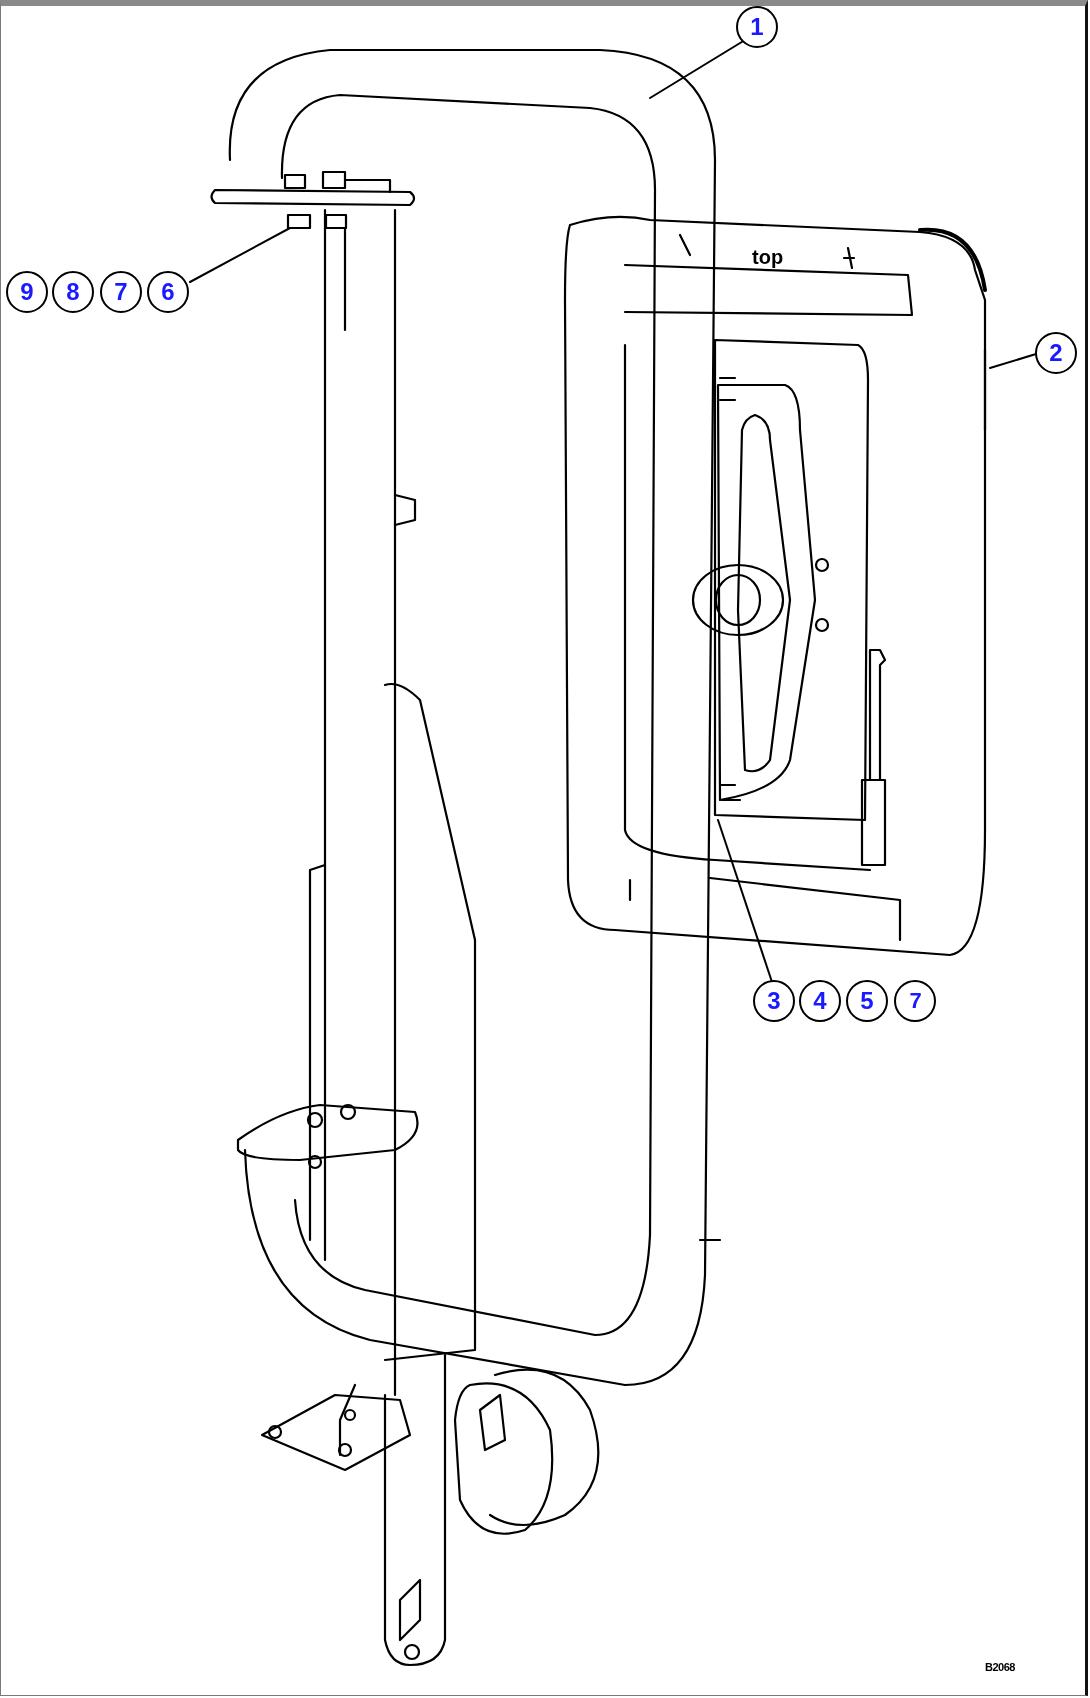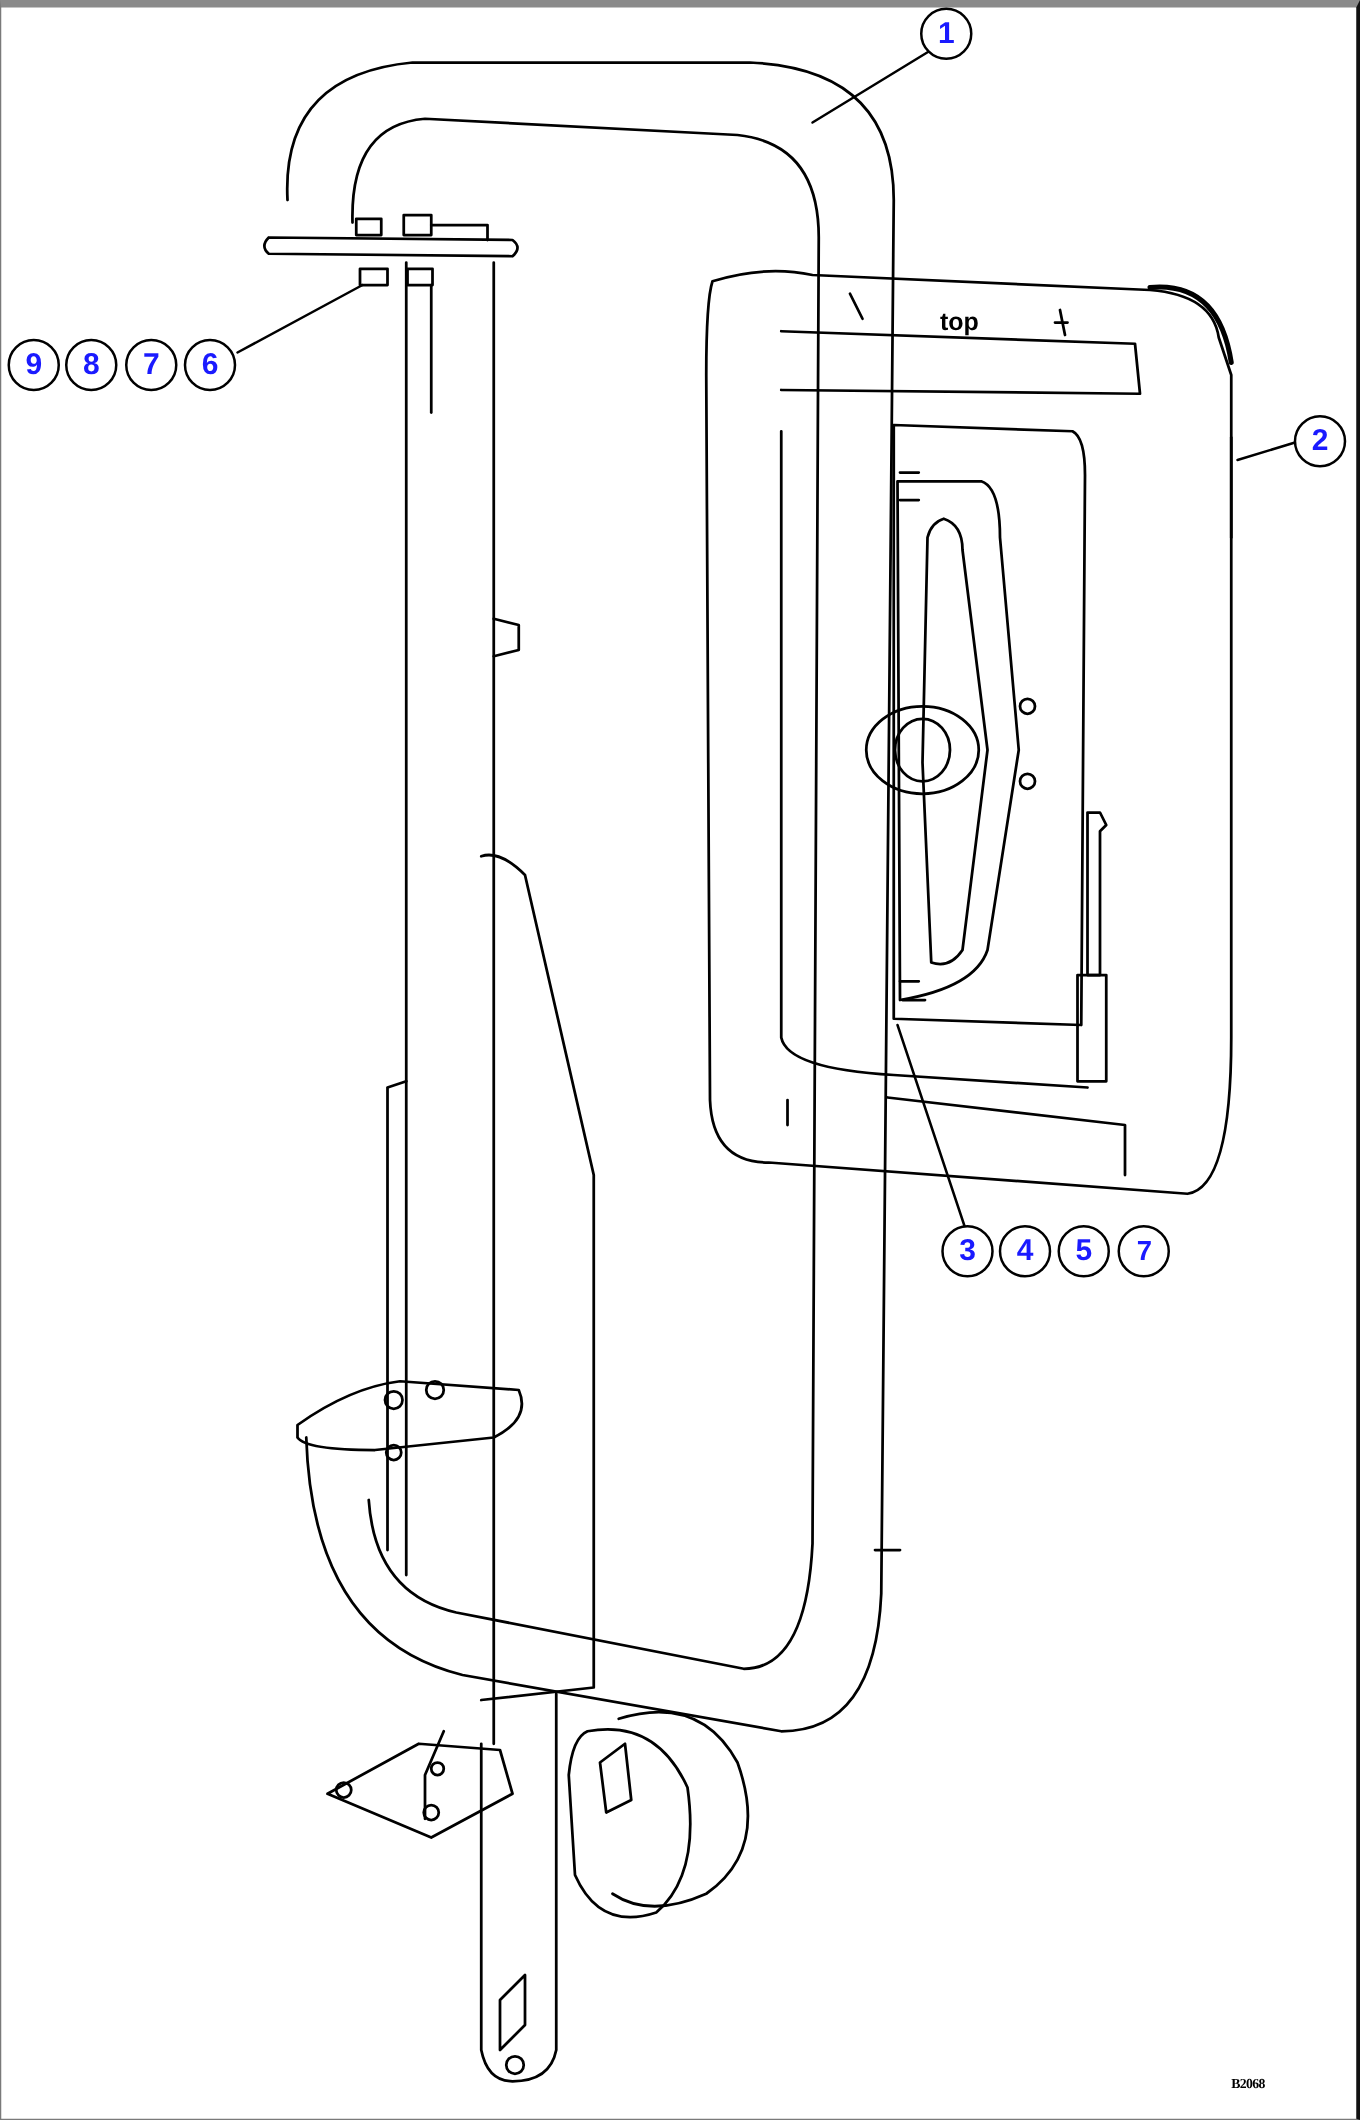--- a/index.html
+++ b/index.html
@@ -2,21 +2,21 @@
 <html><head>
 <meta charset="utf-8">
 <style>
   html, body { margin:0; padding:0; background:#ffffff; }
   body { width:1090px; height:1698px; position:relative; overflow:hidden; font-family:"Liberation Sans", sans-serif; }
   .frame { position:absolute; left:0; top:0; width:1088px; height:1696px; border:1px solid #7a7a7a; border-top:6px solid #8a8a8a; border-right:3px solid #111; box-sizing:border-box; }
   svg.drawing { position:absolute; left:0; top:0; }
   .callout { position:absolute; width:42px; height:42px; border:2.5px solid #000; border-radius:50%; background:#fff; box-sizing:border-box;
     display:flex; align-items:center; justify-content:center; color:#1a1aff; font-weight:bold; font-size:24px; font-family:"Liberation Sans", sans-serif; }
   .callout.two-digit { font-size:22px; letter-spacing:-1px; }
-  .fig-id { position:absolute; left:985px; top:1661px; font-size:11px; font-weight:bold; color:#000; font-family:Liberation Serif, serif; letter-spacing:-0.5px; }
+  .fig-id { position:absolute; left:985px; top:1661px; font-size:11px; font-weight:bold; color:#000; font-family:Liberation Sans, sans-serif; letter-spacing:-0.5px; }
 </style>
 </head>
 <body>
 
 <div class="frame"></div>
 
 <svg class="drawing" width="1090" height="1698" viewBox="0 0 1090 1698" fill="none" stroke="#000" stroke-width="2.2" stroke-linejoin="round" stroke-linecap="round">
 
   <g>
     <path d="M570 225 Q612 212 650 220 L920 232 Q970 236 975 270 L985 300 L985 830 Q985 950 950 955 L615 930 Q570 930 568 880 L565 300 Q565 240 570 225 Z"></path>

